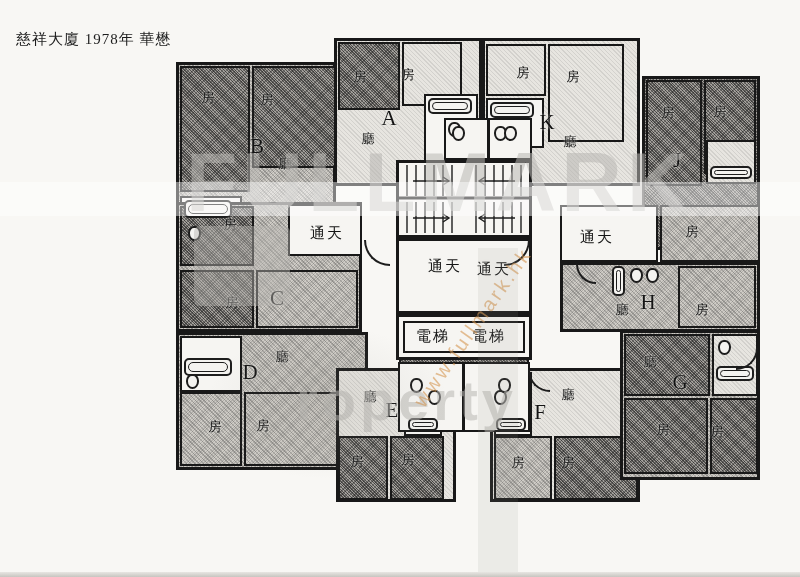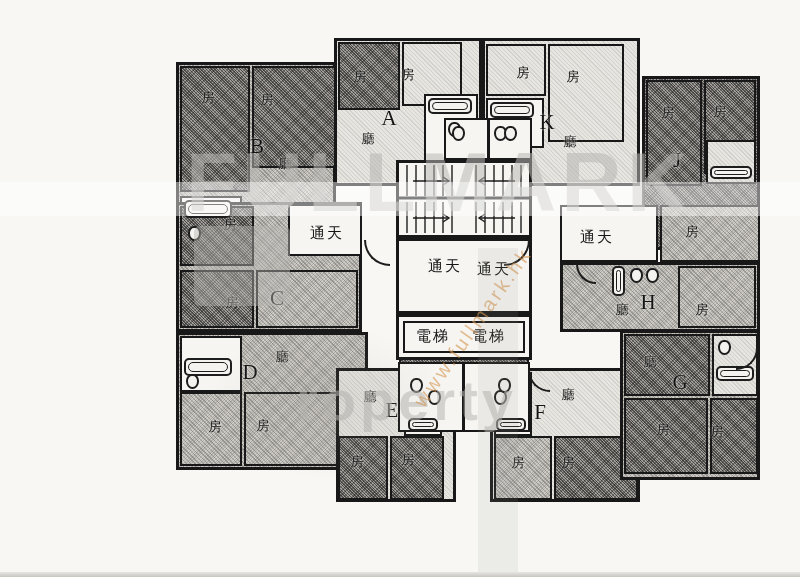--- a/index.html
+++ b/index.html
@@ -71,20 +71,21 @@
             background:radial-gradient(closest-side,rgba(150,148,140,.16),transparent 75%);
             pointer-events:none;}
   .edge-b{position:absolute;left:0;bottom:0;width:800px;height:5px;z-index:9;
           background:linear-gradient(#e8e6e2,#c7c5c0);}
 </style>
 </head>
 <body>
 
 <div id="page">
 
+  <div class="title">慈祥大廈 1978年 華懋</div>
 
   <div class="room spk-m" style="left:176px;top:62px;width:160px;height:184px"></div>
   <div class="room spk-d thin" style="left:180px;top:66px;width:70px;height:126px"></div>
   <div class="room spk-d thin" style="left:252px;top:66px;width:84px;height:102px"></div>
   <div class="room white thin" style="left:180px;top:196px;width:62px;height:48px"></div>
 
   <div class="room spk-l" style="left:334px;top:38px;width:148px;height:148px"></div>
   <div class="room spk-d thin" style="left:338px;top:42px;width:62px;height:68px"></div>
   <div class="room spk-l thin" style="left:402px;top:42px;width:60px;height:64px"></div>
   <div class="room white thin" style="left:424px;top:94px;width:54px;height:68px"></div>

